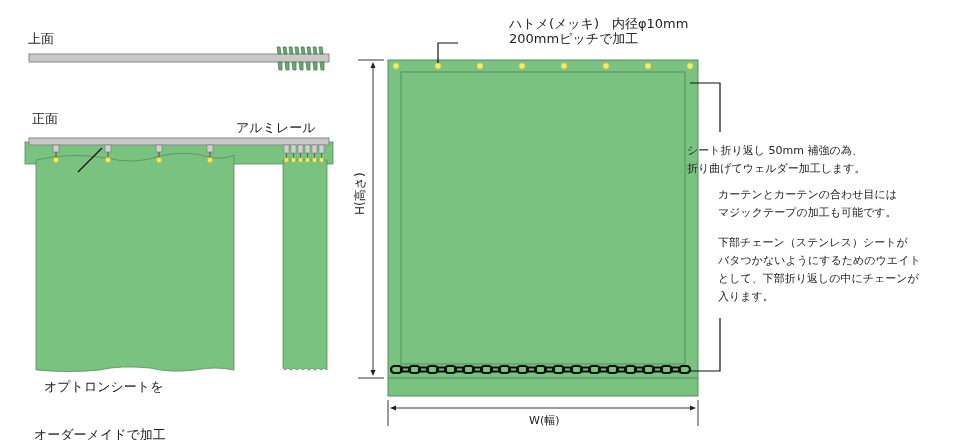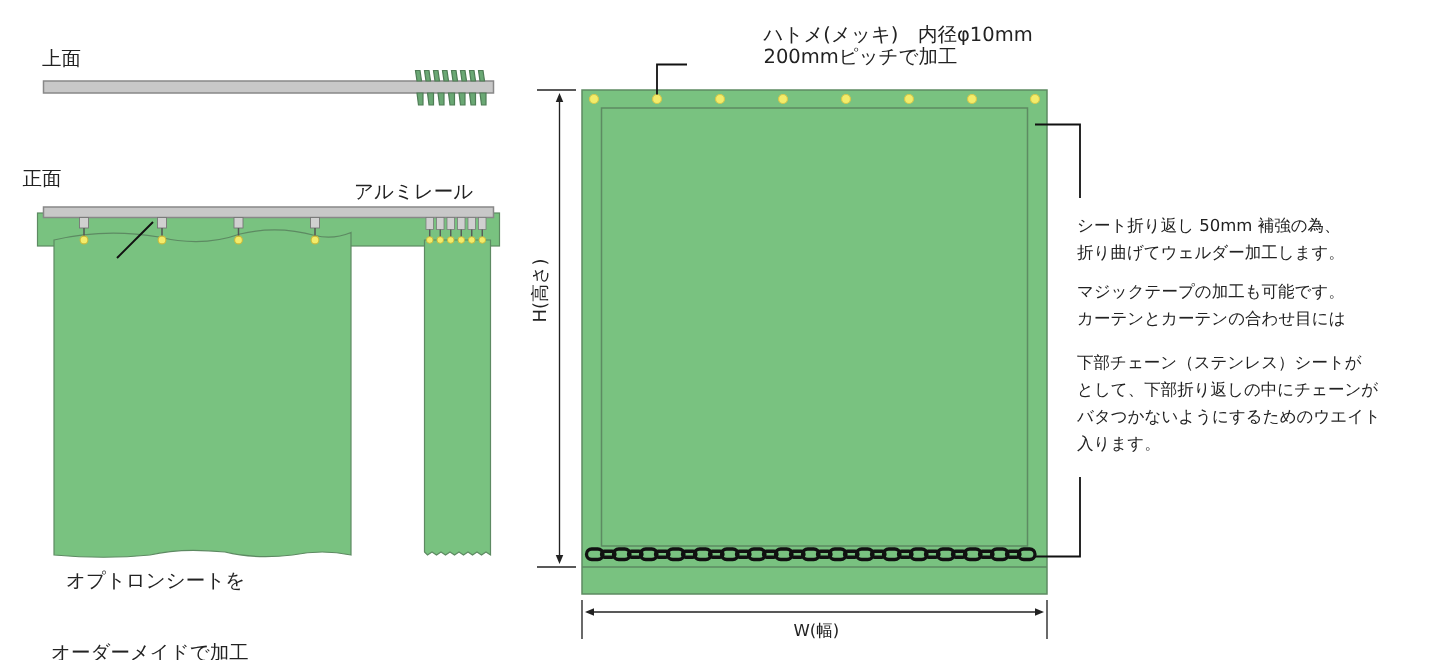--- a/index.html
+++ b/index.html
@@ -157,37 +157,37 @@
   <g stroke="#222" stroke-width="0.9" fill="#222">
     <line x1="388" y1="400" x2="388" y2="426"></line>
     <line x1="698" y1="400" x2="698" y2="426"></line>
     <line x1="392" y1="408" x2="694" y2="408"></line>
     <path d="M390 408 l6 -2.5 l0 5z" stroke="none"></path>
     <path d="M696 408 l-6 -2.5 l0 5z" stroke="none"></path>
   </g>
 </svg>
 
 <div class="lbl lbl-lg" style="left:28px;top:30px;">上面</div>
-<div class="lbl lbl-lg" style="left:15px;top:110px;">正面</div>
+<div class="lbl lbl-lg" style="left:32px;top:110px;">正面</div>
 <div class="lbl lbl-lg" style="left:236px;top:119px;">アルミレール</div>
 <div class="lbl lbl-lg" style="left:44px;top:378px;font-family:Liberation Mono, monospace;">オプトロンシートを</div>
 <div class="lbl lbl-lg" style="left:34px;top:400px;margin-top:26px;">オーダーメイドで加工</div>
 
 <div class="lbl lbl-sm" style="left:474px;top:16px;">ハトメ(メッキ)　内径φ10mm</div>
 <div class="lbl lbl-sm" style="left:474px;top:31px;">200mmピッチで加工</div>
 
 <div class="lbl" style="left:352px;top:215px;font-size:12px;transform:rotate(-90deg);transform-origin:left top;">H(高さ)</div>
 <div class="lbl" style="left:529px;top:413px;font-size:11px;">W(幅)</div>
 
-<div class="abs note" style="left:718px;top:142px;">
+<div class="abs note" style="left:687px;top:142px;">
   <div>シート折り返し 50mm 補強の為、</div>
   <div>折り曲げてウェルダー加工します。</div>
 </div>
 <div class="abs note" style="left:718px;top:186px;">
+  <div>カーテンとカーテンの合わせ目には</div>
   <div>マジックテープの加工も可能です。</div>
-  <div>カーテンとカーテンの合わせ目には</div>
 </div>
 <div class="abs note" style="left:718px;top:233px;font-family:Liberation Serif, serif;">
   <div>下部チェーン（ステンレス）シートが</div>
+  <div>バタつかないようにするためのウエイト</div>
   <div>として、下部折り返しの中にチェーンが</div>
-  <div>バタつかないようにするためのウエイト</div>
   <div>入ります。</div>
 </div>
 
 </body></html>

